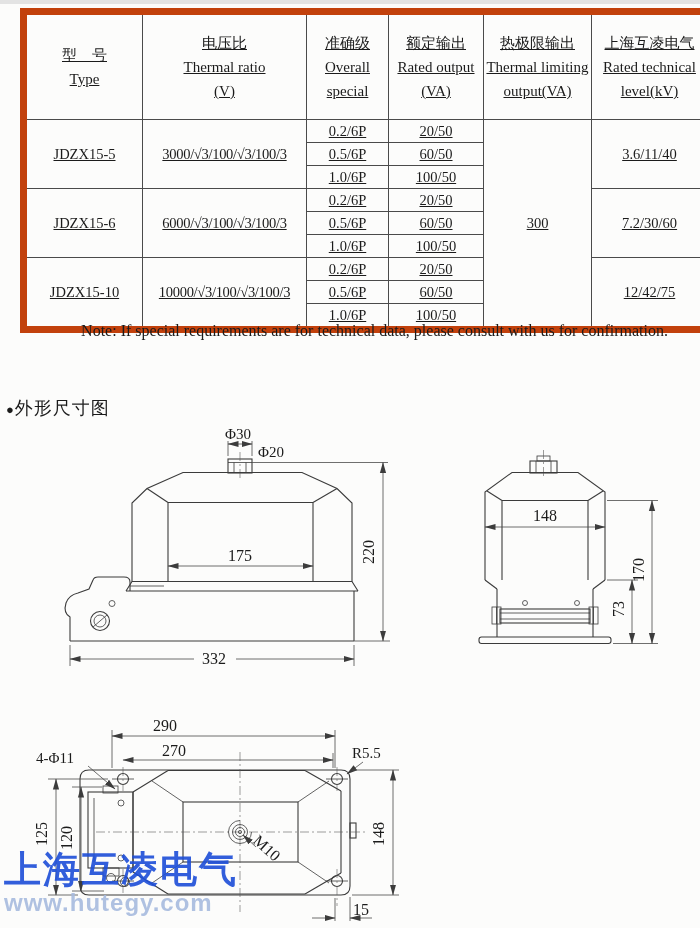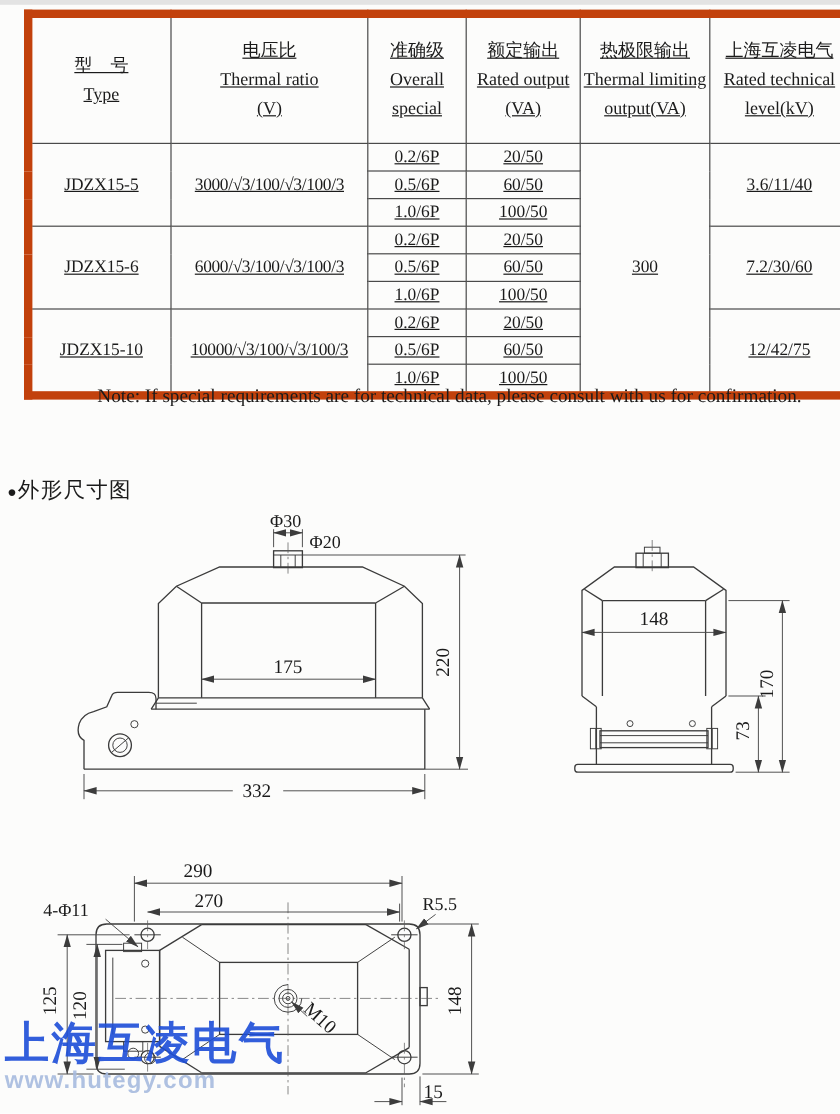--- a/index.html
+++ b/index.html
@@ -34,21 +34,21 @@
   .th{fill:none;stroke:#3b3b3b;stroke-width:0.8;}
   .dim{fill:none;stroke:#4a4a4a;stroke-width:0.8;}
   .cl{fill:none;stroke:#5a5a5a;stroke-width:0.6;stroke-dasharray:9 3 2 3;}
   text.dt{font-family:"Liberation Serif","DejaVu Serif",serif;font-size:16px;fill:#1b1b1b;}
   text.dts{font-size:15px;}
 
   
   .watermark{position:absolute;left:4px;top:851px;line-height:1;opacity:0.9;
              font-family:"Liberation Sans","DejaVu Sans",sans-serif;}
   .wm1{font-size:37px;font-weight:bold;letter-spacing:2px;}
-  .wm2{font-size:20px;font-weight:bold;letter-spacing:1px;margin-top:3px;}
+  .wm2{font-size:24px;font-weight:bold;letter-spacing:1px;margin-top:3px;}
 </style>
 </head>
 <body>
 
 <div class="page">
   <div class="scan-bar"></div>
 
   <table class="spec">
     <colgroup>
       <col style="width:119px">

